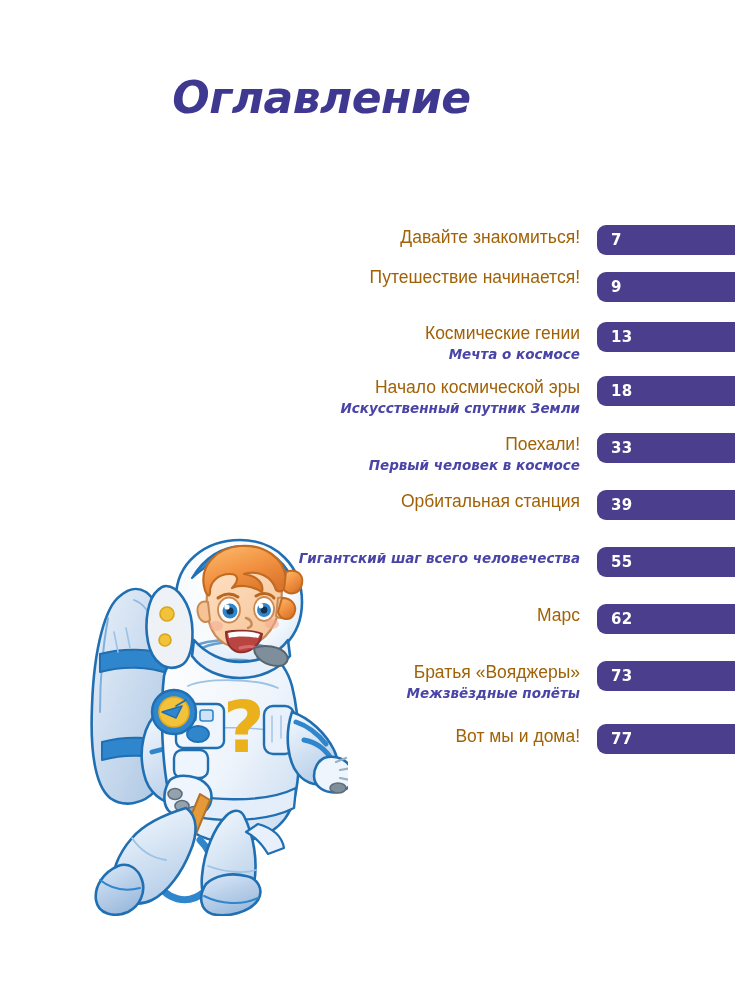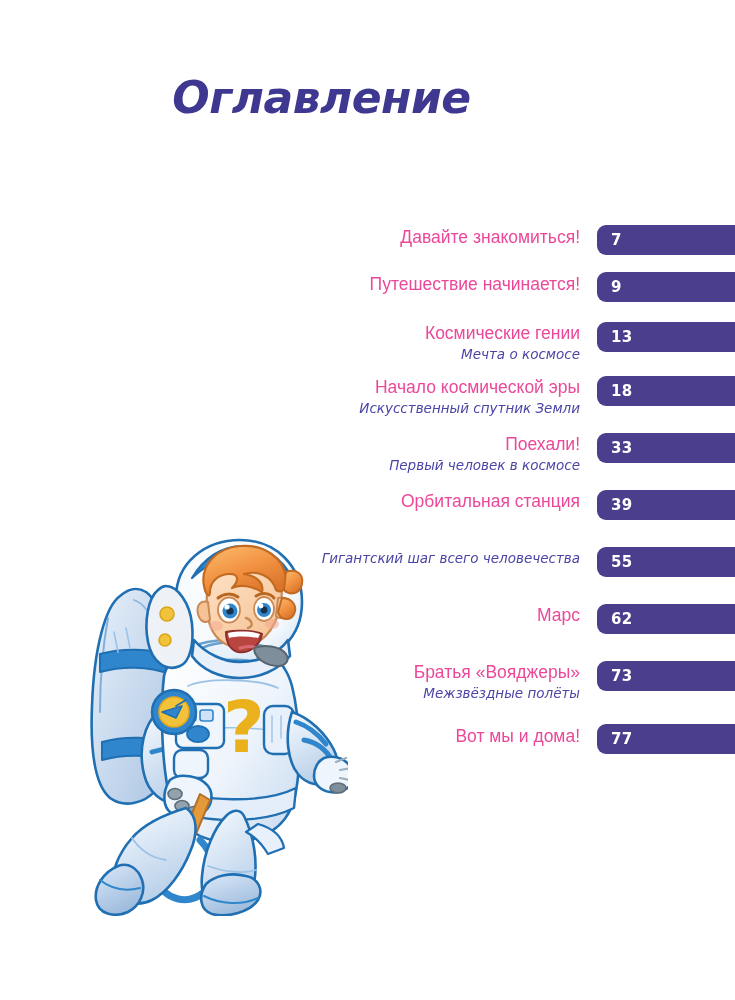--- a/index.html
+++ b/index.html
@@ -59,30 +59,30 @@
     right: 155px;
     text-align: right;
     width: 430px;
   }
 
   .entry-title {
     display: block;
     font-family: "Liberation Sans", "DejaVu Sans", sans-serif;
     font-size: 17.5px;
     font-weight: normal;
-    color: #ec4899;
+    color: #a16207;
     line-height: 21px;
     white-space: nowrap;
   }
 
   .entry-subtitle {
     display: block;
     font-family: "DejaVu Sans", "Liberation Sans", sans-serif;
     font-size: 13.5px;
-    font-weight: normal;
+    font-weight: bold;
     font-style: italic;
     color: #4a44a6;
     line-height: 18px;
     white-space: nowrap;
     margin-top: 1px;
   }
 
   .page-pill {
     position: absolute;
     left: 597px;
@@ -126,21 +126,21 @@
     <div class="toc-entry" style="height:0">
       <div class="entry-text" style="top:22px;">
         <span class="entry-title">Давайте знакомиться!</span>
       </div>
       <div class="page-pill" style="top:20px;">
         <span class="pill-num">7</span>
       </div>
     </div>
 
     <div class="toc-entry">
-      <div class="entry-text" style="top:69px;">
+      <div class="entry-text" style="top:62px;">
         <span class="entry-title">Путешествие начинается!</span>
       </div>
       <div class="page-pill" style="top:67px;">
         <span class="pill-num">9</span>
       </div>
     </div>
 
     <div class="toc-entry">
       <div class="entry-text" style="top:118px;">
         <span class="entry-title">Космические гении</span>

